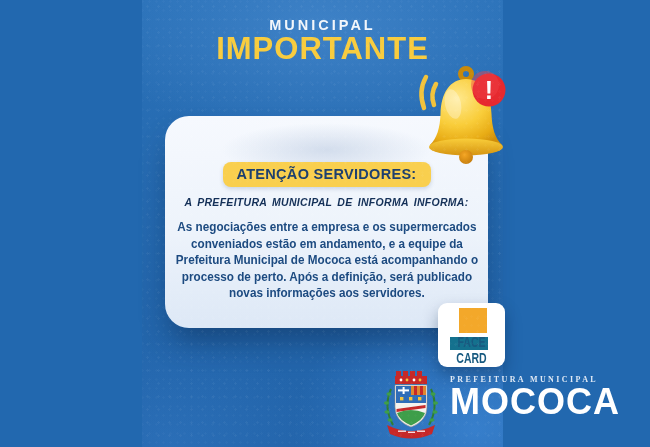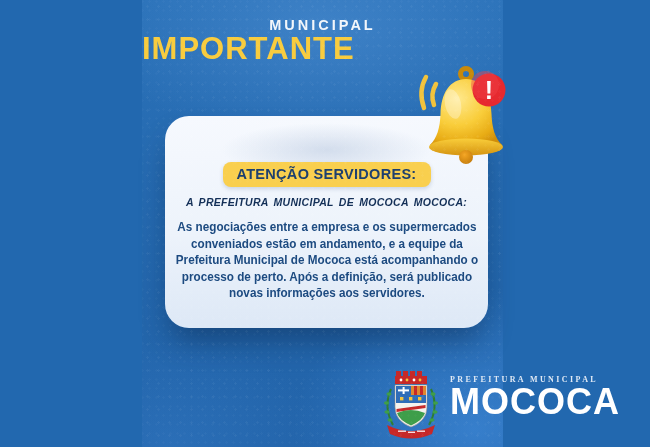--- a/index.html
+++ b/index.html
@@ -22,21 +22,21 @@
       radial-gradient(rgba(255,255,255,.09) 1px, transparent 1.3px),
       radial-gradient(rgba(255,255,255,.05) 1px, transparent 1.2px);
     background-size:11px 13px, 7px 9px;
     background-position:0 0, 4px 6px;
   }
   .kicker{
     position:absolute;top:17px;left:0;width:100%;text-align:center;
     color:#f2f6fb;font-size:14.5px;font-weight:600;letter-spacing:3px;
   }
   .title{
-    position:absolute;top:31px;left:0;width:100%;
+    position:absolute;top:31px;left:0;width:100%;text-align:center;
     color:#f8cc3f;font-size:31px;font-weight:800;letter-spacing:1px;
   }
   .card{
     position:absolute;left:23px;top:116px;width:323px;height:212px;
     border-radius:24px;
     background:
       radial-gradient(140px 36px at 50% 16%, rgba(150,172,205,.35), transparent 75%),
       linear-gradient(180deg,#f6f9fe 0%,#edf3fb 55%,#dde8f6 100%);
     box-shadow:0 18px 30px -6px rgba(7,32,64,.45);
     display:flex;flex-direction:column;align-items:center;
@@ -78,21 +78,21 @@
 </head>
 <body>
 
 <div class="poster">
 
   <div class="kicker">MUNICIPAL</div>
   <div class="title">IMPORTANTE</div>
 
   <div class="card">
     <div class="pill">ATENÇÃO SERVIDORES:</div>
-    <div class="subtitle">A PREFEITURA MUNICIPAL DE MOCOCA MOCOCA:</div>
+    <div class="subtitle">A PREFEITURA MUNICIPAL DE INFORMA INFORMA:</div>
     <div class="bodytext">
       <div>As negociações entre a empresa e os supermercados</div>
       <div>conveniados estão em andamento, e a equipe da</div>
       <div>Prefeitura Municipal de Mococa está acompanhando o</div>
       <div>processo de perto. Após a definição, será publicado</div>
       <div>novas informações aos servidores.</div>
     </div>
   </div>
 
   <div class="bell-wrap">
@@ -123,20 +123,25 @@
       <ellipse cx="38" cy="46" rx="8" ry="15" fill="#ffffff" opacity=".32" transform="rotate(-12 38 46)"></ellipse>
       <circle cx="51" cy="99" r="7" fill="url(#clapperGrad)"></circle>
       <g>
         <circle cx="74" cy="32" r="16.5" fill="#e6292f"></circle>
         <circle cx="70" cy="27" r="14" fill="#ef4046" opacity=".45"></circle>
         <text x="74" y="41" text-anchor="middle" font-size="25" font-weight="bold" fill="#ffffff" font-family="Liberation Sans, sans-serif">!</text>
       </g>
     </svg>
   </div>
 
+  <div class="facecard">
+    <div class="fc-orange"></div>
+    <div class="fc-teal"></div>
+    <div class="fc-brand">FACE CARD</div>
+  </div>
 
   <div class="footer-crest">
     <svg viewBox="0 0 60 76" width="60" height="76">
 
       <g>
         <rect x="15" y="4" width="5" height="6" fill="#c62828"></rect>
         <rect x="22" y="4" width="5" height="6" fill="#c62828"></rect>
         <rect x="29" y="4" width="5" height="6" fill="#c62828"></rect>
         <rect x="36" y="4" width="5" height="6" fill="#c62828"></rect>
         <rect x="14" y="9" width="32" height="8" fill="#c62828"></rect>

